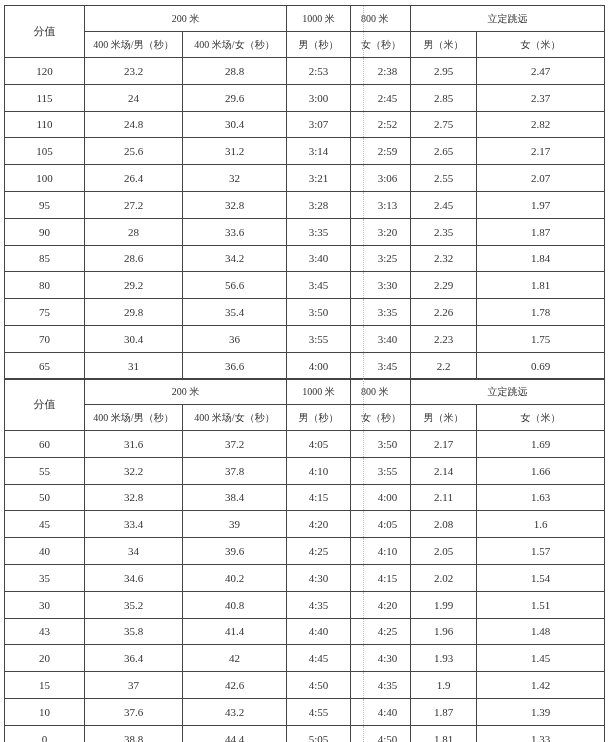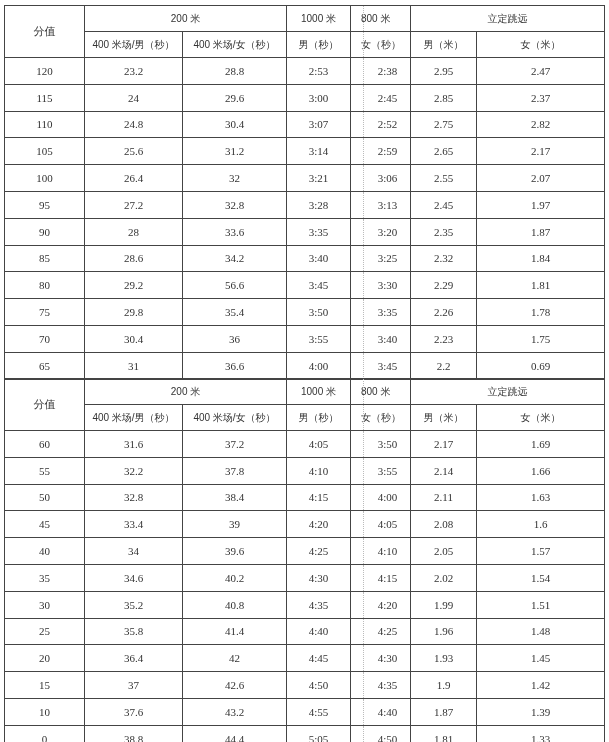--- a/index.html
+++ b/index.html
@@ -8,21 +8,21 @@
       position: absolute; left: 4px; width: 600px;
       border-collapse: collapse; table-layout: fixed;
       border: 1.5px solid #555;
     }
     table.score td {
       border: 1px solid #444;
       text-align: center; vertical-align: middle;
       font-size: 11px; padding: 0; height: 25px;
       position: relative;
     }
-    table.score td.hdr { font-family: Liberation Sans, sans-serif; font-size: 10px; color: #333; height: 25px; }
+    table.score td.hdr { font-family: Liberation Serif, serif; font-size: 10px; color: #333; height: 25px; }
     table.score td.hdr.score-col { font-size: 11px; text-align: center; }
     table.score td.c800 { border-left: 1px solid #444; padding-left: 14px; text-align: center; }
     table.score td.c800::before {
       content: ""; position: absolute; left: 12px; top: 0; bottom: 0;
       border-left: 1px dotted #bbb;
     }
     table.score td.c800.hdr { text-align: left; padding-left: 10px; }
     #t1 { top: 5px; }
     #t2 { top: 378px; }
     table.score tr.data td { height: 25.8px; }
@@ -254,21 +254,21 @@
       <tr class="data">
         <td>30</td>
         <td>35.2</td>
         <td>40.8</td>
         <td>4:35</td>
         <td class="c800">4:20</td>
         <td>1.99</td>
         <td>1.51</td>
       </tr>
       <tr class="data">
-        <td>25</td>
+        <td>43</td>
         <td>35.8</td>
         <td>41.4</td>
         <td>4:40</td>
         <td class="c800">4:25</td>
         <td>1.96</td>
         <td>1.48</td>
       </tr>
       <tr class="data">
         <td>20</td>
         <td>36.4</td>

